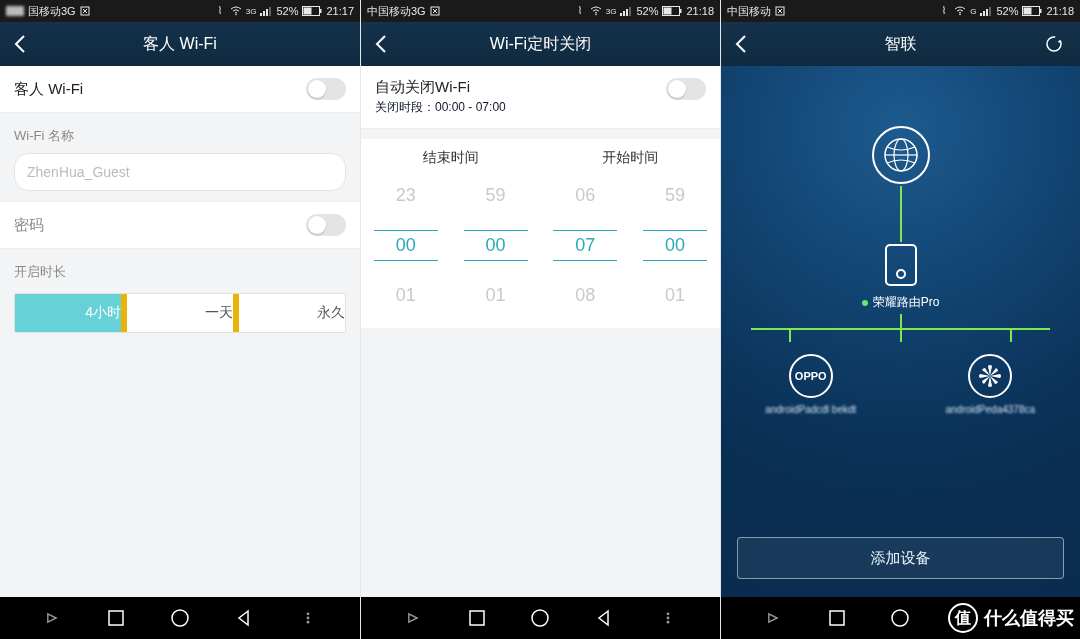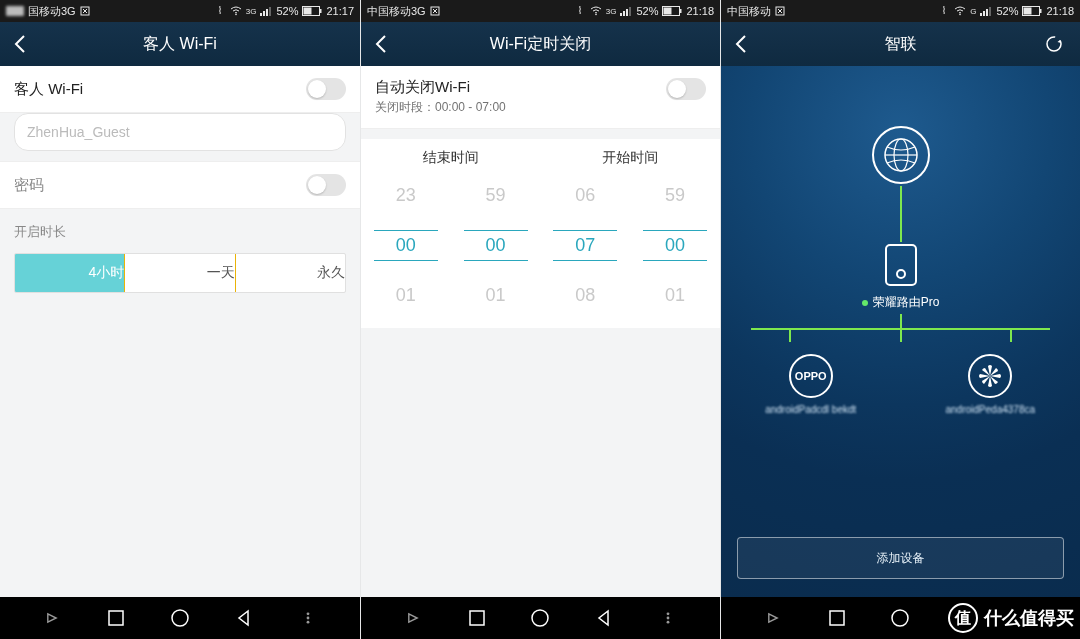--- a/index.html
+++ b/index.html
@@ -73,21 +73,21 @@
   
   .row {
     background:#fff;
     padding: 12px 14px;
     display:flex;
     align-items:center;
     justify-content:space-between;
     border-bottom:1px solid #eee;
   }
   .row .label { font-size:15px; color:#222; }
-  .row .sub { font-size:12px; color:#737373; margin-top:2px;}
+  .row .sub { font-size:12px; color:#0f172a; margin-top:2px;}
   .section-label {
     font-size:13px; color:#888;
     padding: 14px 14px 8px;
   }
 
   
   .toggle {
     width:40px;height:22px;background:#e4e4e4;border-radius:11px;position:relative;
   }
   .toggle::after{
@@ -109,21 +109,21 @@
 
   
   .segmented {
     display:flex; margin:4px 14px 0;
     border:1px solid #e0e0e0; border-radius:2px; overflow:hidden;
     background:#fff;
   }
   .segmented .seg {
     flex:1; text-align:right; padding:10px 0; font-size:14px; color:#555;
   }
-  .segmented .seg + .seg { border-left:1px solid #eab308;}
+  .segmented .seg + .seg { border-left:6px solid #eab308;}
   .segmented .seg.active { background:#66d2d7; color:#fff; }
 
   
   .tp-headers{ display:flex; padding:10px 0 6px; background:#fff; }
   .tp-headers .h{ flex:1; text-align:center; font-size:14px; color:#333;}
   .tp-body{ display:flex; background:#fff; padding-bottom:10px;}
   .tp-col{ flex:1; display:flex;}
   .tp-sub{ flex:1; display:flex; flex-direction:column; align-items:center; gap:20px; padding:8px 0;}
   .tp-sub .num{ font-size:18px; color:#c9c9c9; width:64px; text-align:center; padding:4px 0;}
   .tp-sub .num.sel{ color:#2aa7bd; border-top:1px solid #2aa7bd; border-bottom:1px solid #2aa7bd;}
@@ -165,21 +165,21 @@
   .device .badge{
     width:44px;height:44px;border:2px solid #fff;border-radius:50%;
     display:flex;align-items:center;justify-content:center;font-size:11px;font-weight:bold;
   }
   .device .dname{ font-size:10px; color:#cfe3f3; filter: blur(1.2px); white-space:nowrap; max-width:100px; overflow:hidden;}
 
   .add-btn{
     position:absolute; bottom:18px; left:16px; right:16px;
     height:42px; border:1px solid rgba(255,255,255,0.5); border-radius:4px;
     background: rgba(255,255,255,0.06);
-    display:flex;align-items:center;justify-content:center;font-size:12px;color:#eaf4fb;
+    display:flex;align-items:center;justify-content:center;font-size:15px;color:#eaf4fb;
   }
 
   
   .navbar{
     height:42px; background:#000; display:flex; align-items:center; justify-content:space-evenly;
   }
   .navbar .navbtn{ width:24px;height:24px; display:flex;align-items:center;justify-content:center;}
   .navbar svg{ display:block; }
   .nav-small{ width:14px;height:14px;}
 
@@ -248,20 +248,21 @@
       </div>
       <div class="title">客人 Wi-Fi</div>
     </div>
 
     <div class="content">
       <div class="row">
         <span class="label">客人 Wi-Fi</span>
         <span class="toggle"></span>
       </div>
 
+      <div class="section-label">Wi-Fi 名称</div>
       <div class="text-input">ZhenHua_Guest</div>
 
       <div class="row" style="border-top:1px solid #eee">
         <span class="label" style="color:#888">密码</span>
         <span class="toggle"></span>
       </div>
 
       <div class="section-label">开启时长</div>
       <div class="segmented">
         <div class="seg active">4小时</div>

